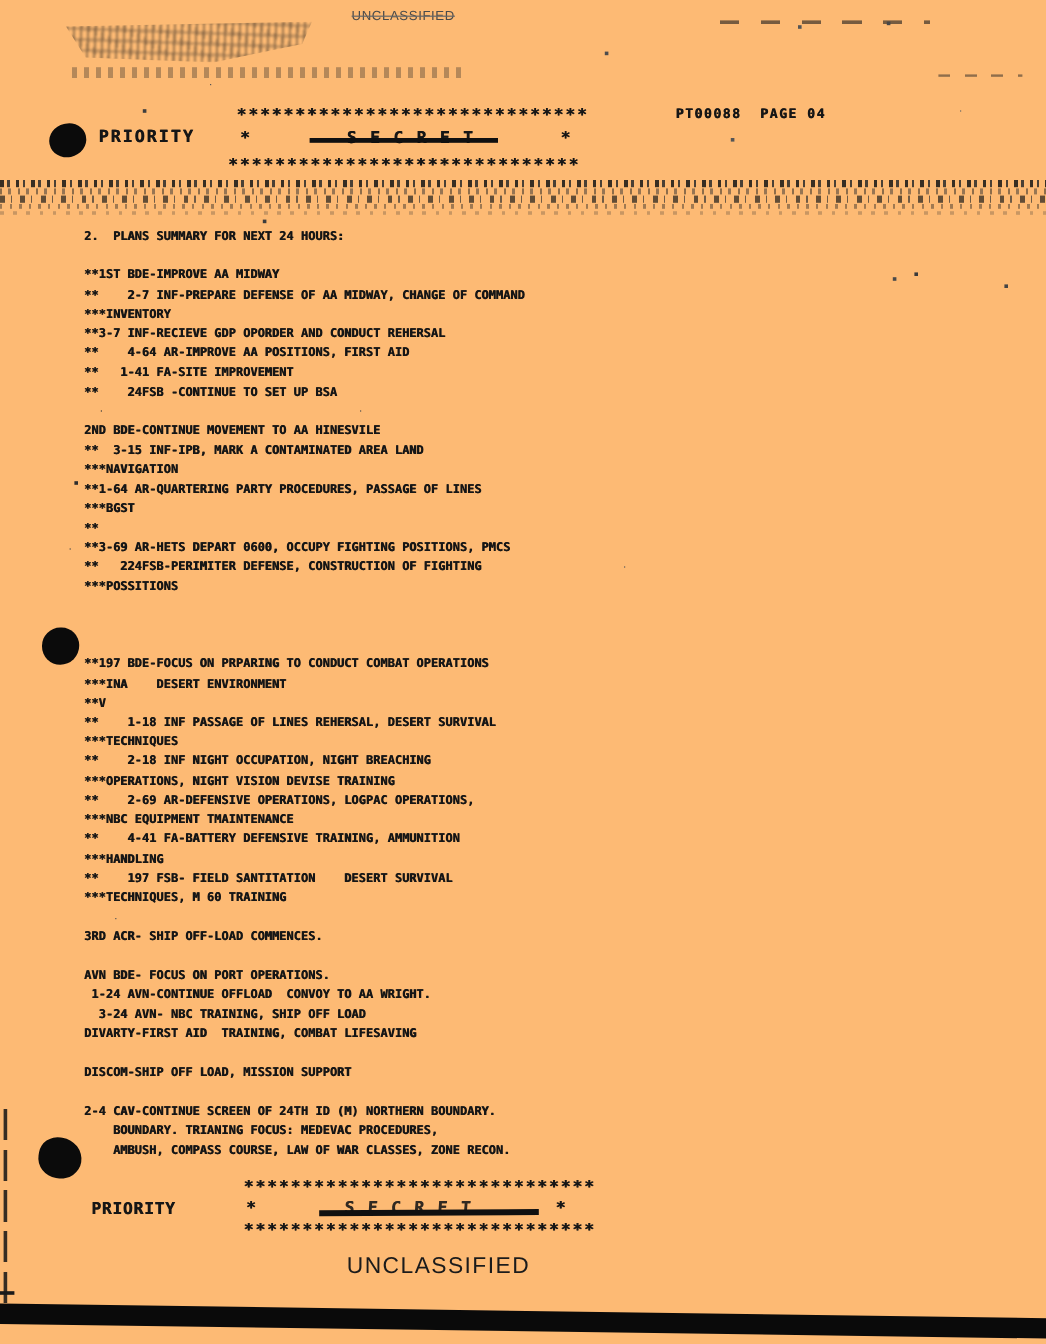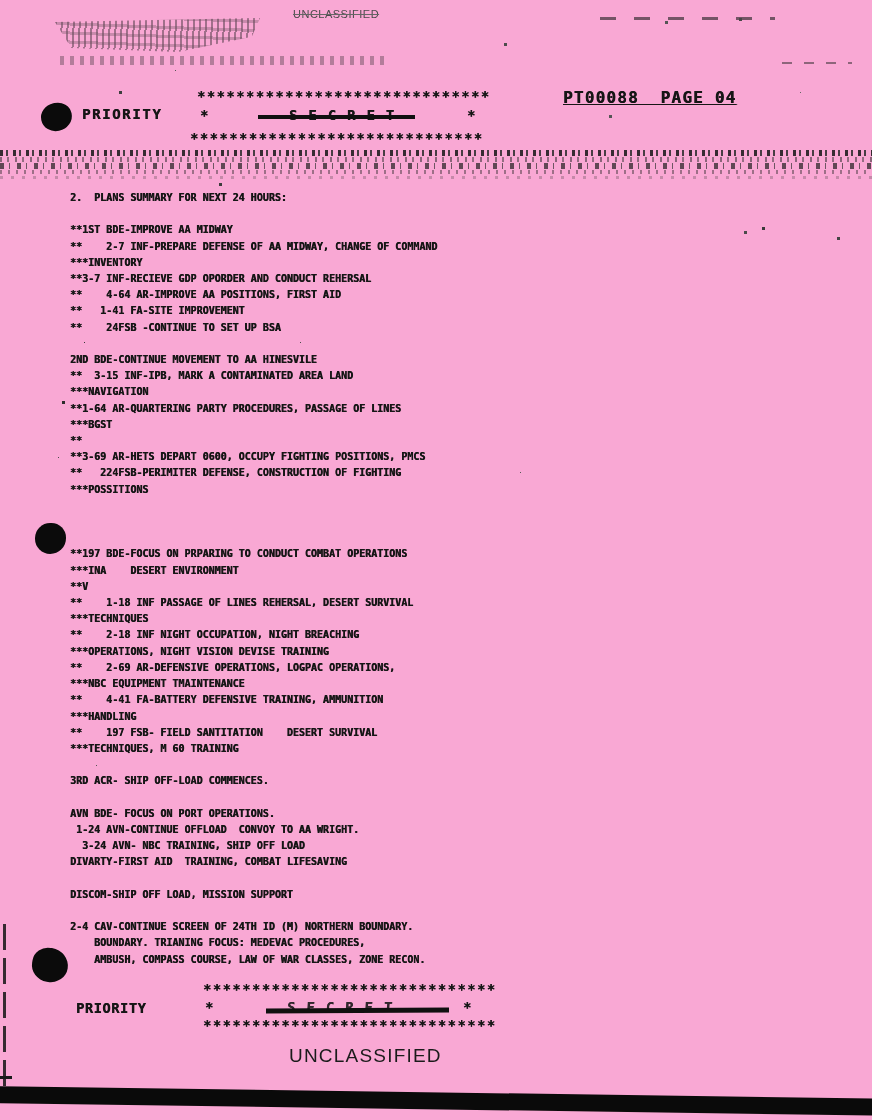--- a/index.html
+++ b/index.html
@@ -1,17 +1,17 @@
 <!DOCTYPE html>
 <html><head>
 <meta charset="utf-8">
 <style>
   html,body{margin:0;padding:0;background:#e8e8e8;}
   .page{
-    position:relative; width:872px; height:1120px; background:#f9a8d4;
+    position:relative; width:872px; height:1120px; background:#fdba74;
     overflow:hidden; font-family:"DejaVu Sans Mono", monospace; color:#151515;
   }
   
   .tw{ font-weight:bold; text-shadow:0.45px 0 0 currentColor; color:#161616;}
   .body-text{
     position:absolute; left:70px; top:190px; margin:0;
     font-family:"DejaVu Sans Mono", monospace;
     font-size:10px; line-height:16.2px; white-space:pre;
   }
   
@@ -24,21 +24,21 @@
   .hdr-star-l{ left:200px; top:107px;}
   .hdr-star-r{ left:467px; top:107px;}
   .ftr-star-l{ left:205px; top:999px;}
   .ftr-star-r{ left:463px; top:999px;}
   .secret{ position:absolute; font-size:13.6px; letter-spacing:1.5px;}
   .hdr-secret{ left:289px; top:107px;}
   .ftr-secret{ left:287px; top:999px; opacity:.88; transform:skewX(-4deg);}
   .strike{ position:absolute; background:#101010; height:4px;}
   .hdr-strike{ left:258px; top:115px; width:157px;}
   .ftr-strike{ left:266px; top:1008px; width:183px; height:4.5px; transform:rotate(-.3deg);}
-  .docnum{ position:absolute; left:563px; top:88px; font-size:16px; letter-spacing:1.2px; white-space:pre;text-decoration:underline;}
+  .docnum{ position:absolute; left:563px; top:88px; font-size:11px; letter-spacing:1.2px; white-space:pre;}
   .priority-hdr{ position:absolute; left:82px; top:106px; font-size:14px; letter-spacing:1.6px;}
   .priority-ftr{ position:absolute; left:76px; top:1000px; font-size:13.6px; letter-spacing:.6px;}
   
   .stamp-top{
     position:absolute; left:293px; top:8px; font-family:"Liberation Sans",sans-serif;
     font-size:11px; color:#4a4a4a; letter-spacing:.5px; filter:blur(.6px);
     text-decoration:line-through; text-decoration-color:#666;
   }
   .stamp-bottom{
     position:absolute; left:289px; top:1045px; font-family:"Liberation Sans",sans-serif;

